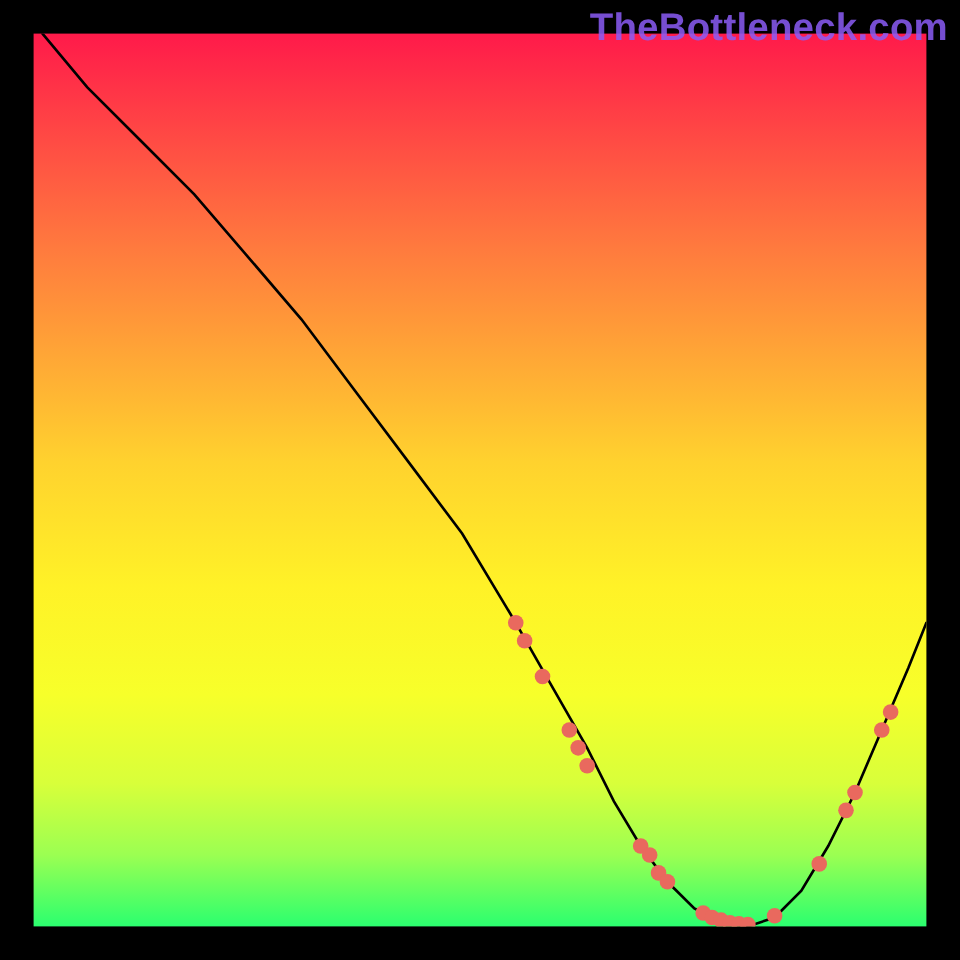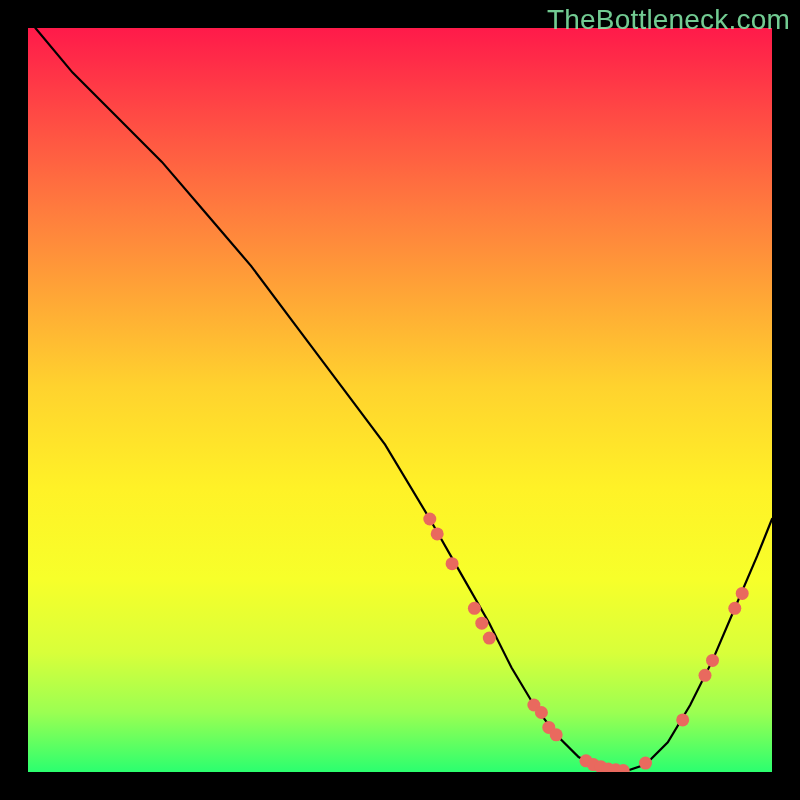--- a/index.html
+++ b/index.html
@@ -27,23 +27,23 @@
       #f7ff2a 74%,
       #d8ff3a 84%,
       #9bff52 92%,
       #2bff6f 100%
     );
   }
   .watermark {
     position: absolute;
     top: 4px;
     right: 10px;
-    color: #86efac;
-    font-size: 28px;
-    font-weight: 400;
+    color: #8b5cf6;
+    font-size: 32px;
+    font-weight: 700;
     letter-spacing: 0.2px;
     opacity: 0.85;
     user-select: none;
   }
   svg.curve {
     position: absolute;
     left: 0;
     top: 0;
     width: 744px;
     height: 744px;

